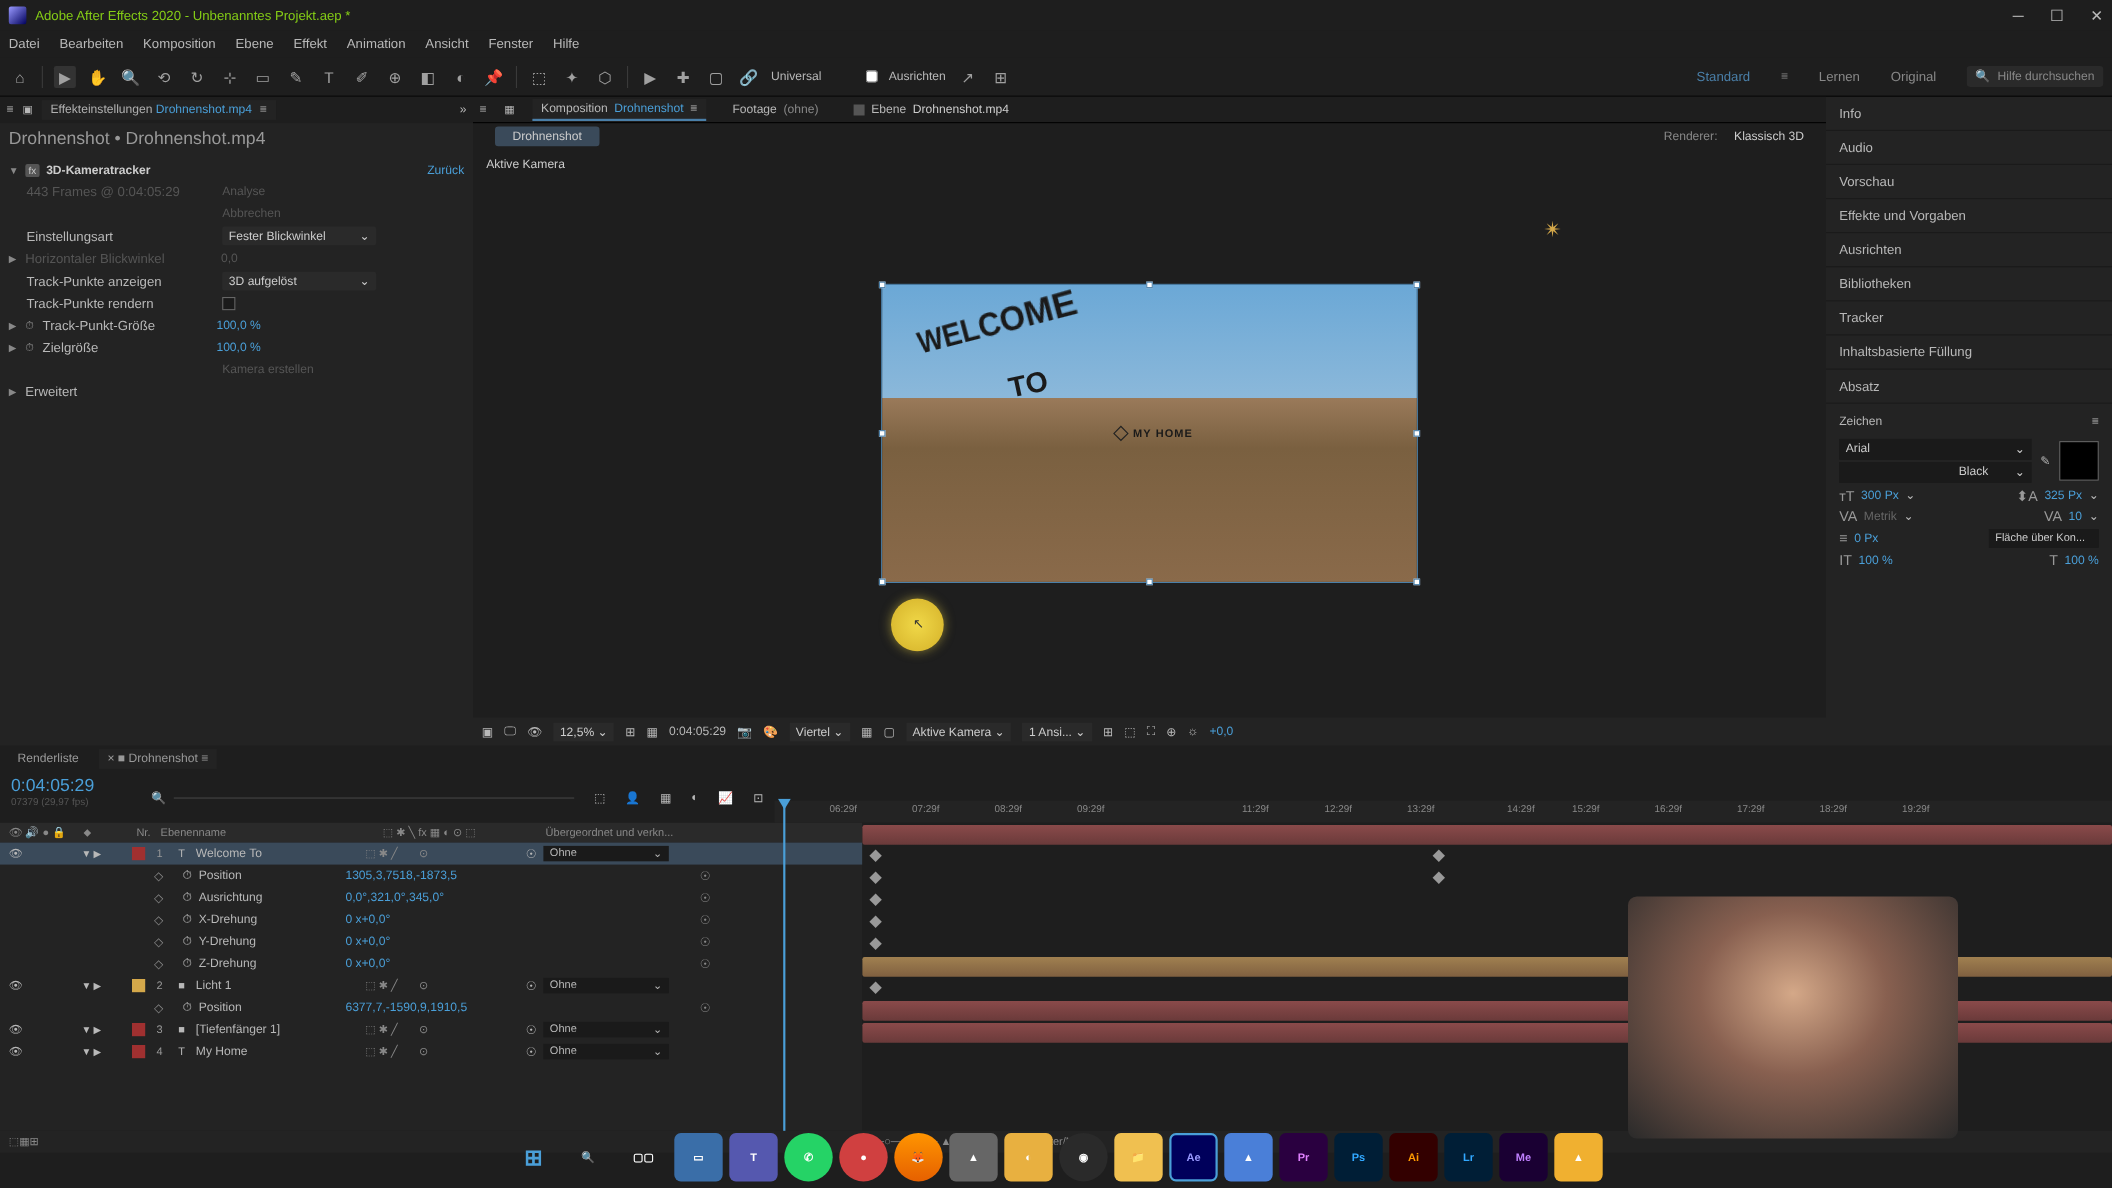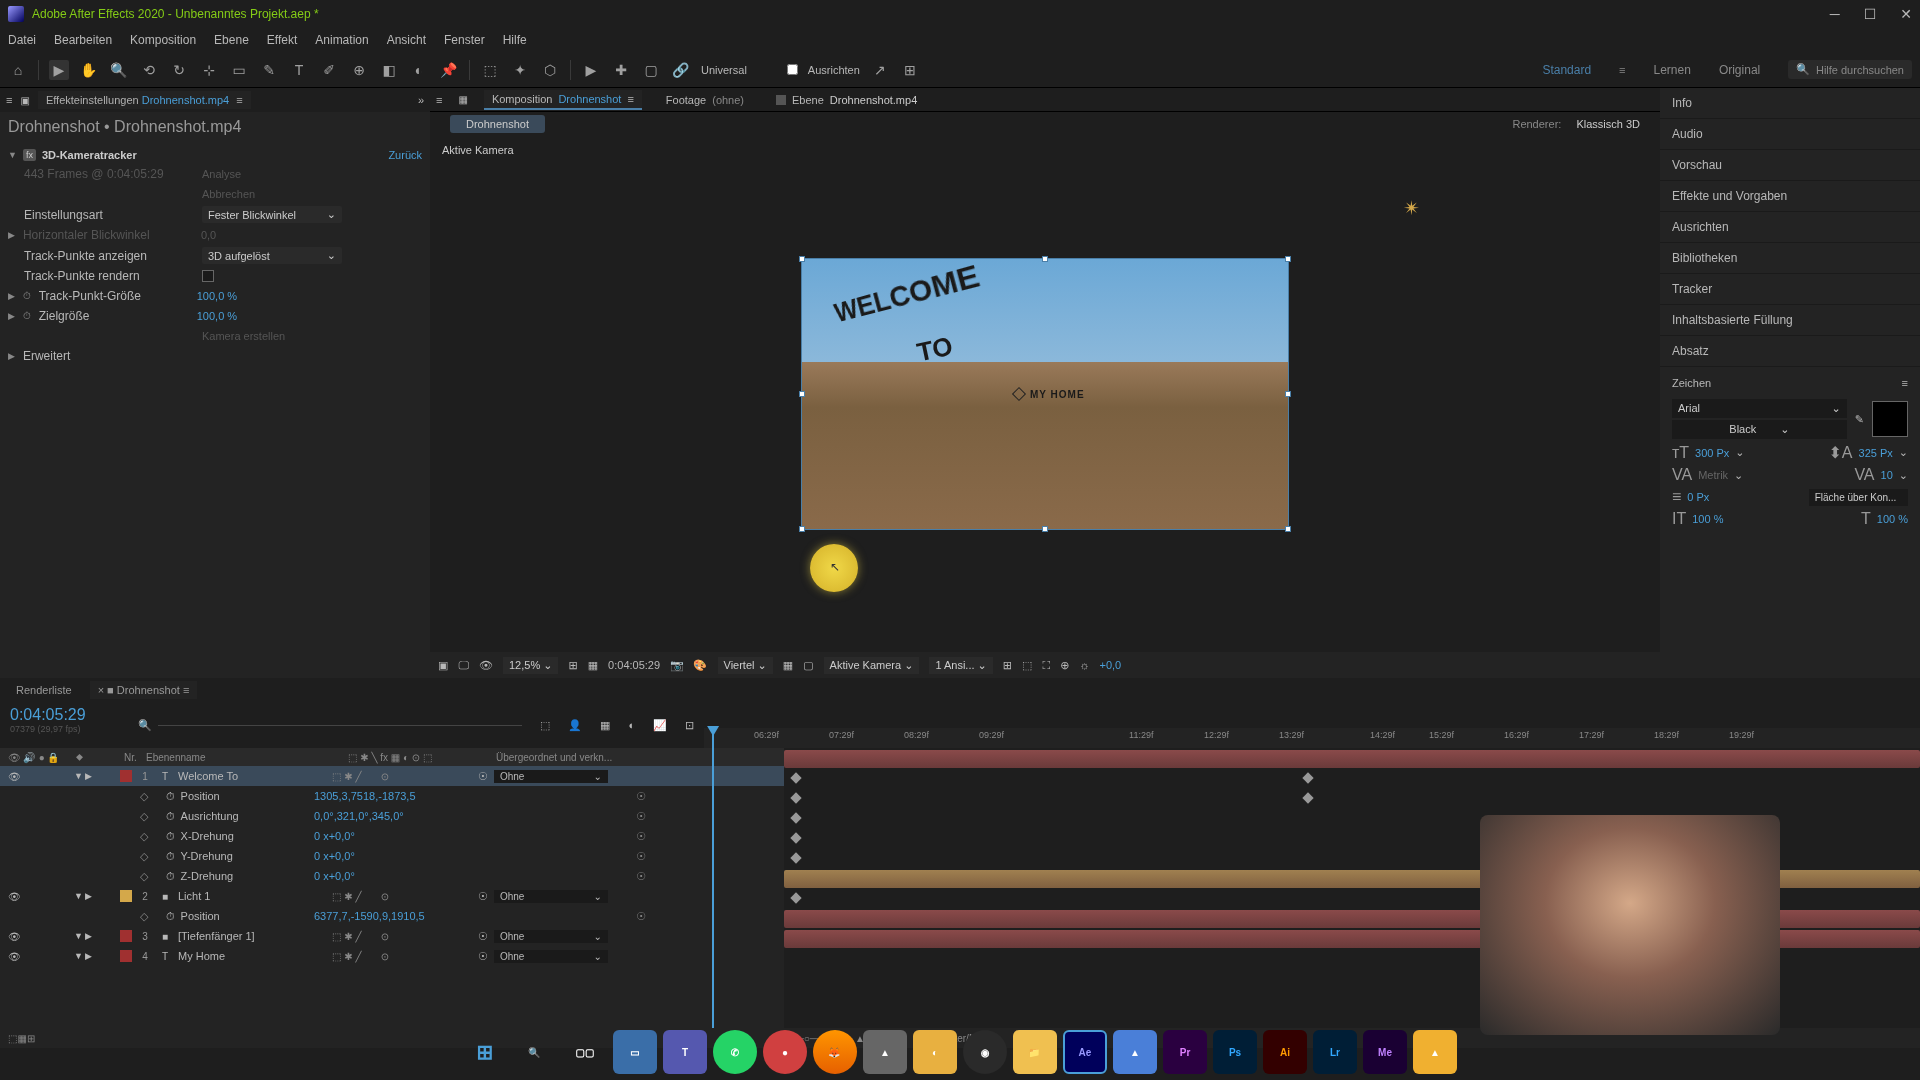--- a/index.html
+++ b/index.html
@@ -87,21 +87,21 @@
 
 .right-panel { width: 260px; background: #232323; display: flex; flex-direction: column; }
 .right-section { padding: 8px 12px; border-bottom: 1px solid #1a1a1a; font-size: 12px; cursor: pointer; }
 .char-panel { padding: 10px 12px; }
 .char-header { display: flex; justify-content: space-between; align-items: center; margin-bottom: 10px; }
 .font-row { display: flex; gap: 8px; align-items: center; margin-bottom: 4px; }
 .font-select { background: #1a1a1a; padding: 3px 6px; color: #ccc; flex: 1; }
 .color-swatch { width: 36px; height: 36px; background: #000; border: 1px solid #666; }
 .size-row { display: flex; gap: 6px; align-items: center; margin-bottom: 4px; font-size: 11px; }
 .size-val { color: #4a9fd8; }
-.size-icon { color: #999; font-size: 16px; }
+.size-icon { color: #999; font-size: 13px; }
 
 
 .timeline-area { height: 370px; background: #1e1e1e; display: flex; flex-direction: column; position: relative; }
 .timeline-tabs { height: 24px; display: flex; align-items: center; padding: 0 8px; gap: 10px; }
 .tl-tab { padding: 3px 8px; font-size: 11px; color: #999; }
 .tl-tab.active { background: #232323; }
 
 .timeline-header { display: flex; height: 46px; }
 .timecode-box { width: 130px; padding: 4px 10px; }
 .timecode { color: #4a9fd8; font-size: 16px; }
@@ -383,21 +383,21 @@
       <div class="char-header">
         <span>Zeichen</span>
         <span>≡</span>
       </div>
       <div class="font-row">
         <div style="flex:1">
           <div class="font-select" style="display:flex;justify-content:space-between;">
               <span>Arial</span>
               <span>⌄</span>
             </div>
-          <div class="font-select" style="display:flex;justify-content:center;margin-top:2px;gap:24px;">
+          <div class="font-select" style="display:flex;justify-content:flex-end;margin-top:2px;gap:24px;">
               <span>Black</span>
               <span>⌄</span>
             </div>
         </div>
         <span>✎</span>
         <div class="color-swatch"></div>
       </div>
       <div class="size-row">
         <span class="size-icon">тT</span>
         <span class="size-val">300 Px</span>

